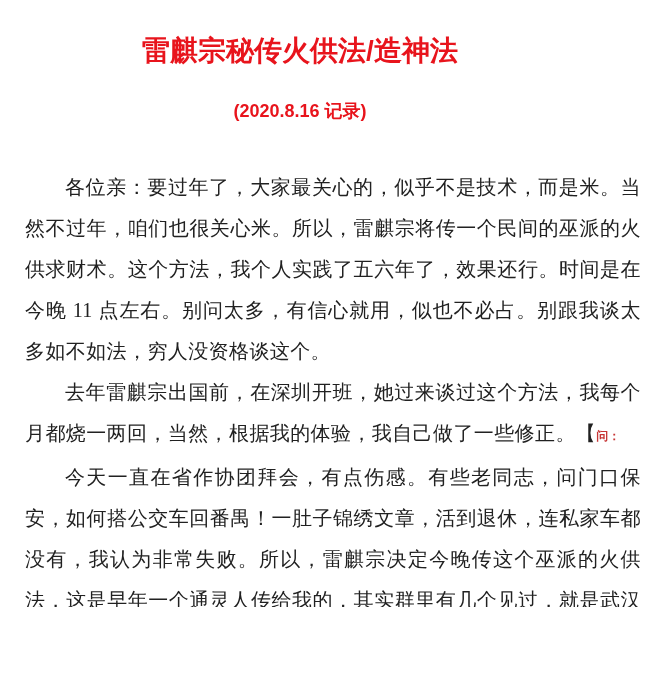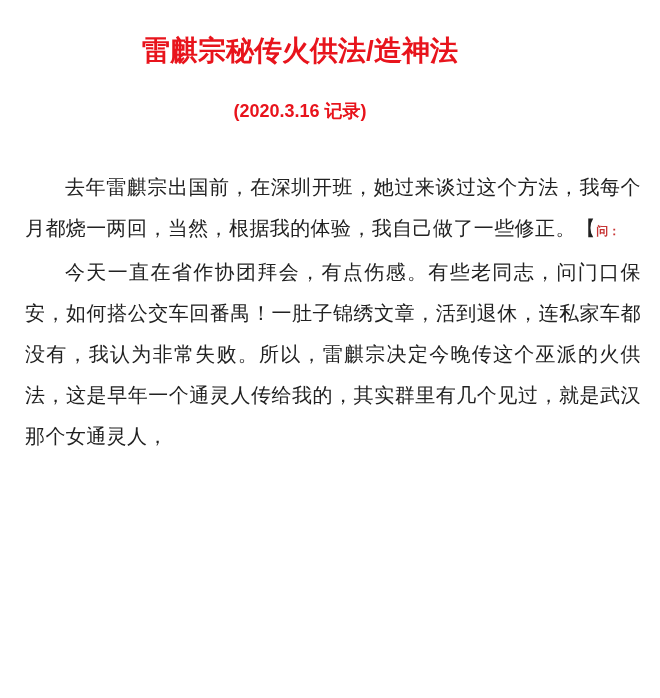--- a/index.html
+++ b/index.html
@@ -54,23 +54,24 @@
   .wm-red{color:#c3142d;}
   .wm-teal{color:#16aeb2;}
 </style>
 </head>
 <body>
 
 <div class="page">
 
   <h1 class="title">雷麒宗秘传火供法/造神法</h1>
 
-  <div class="subtitle">(2020.3.16 记录)</div>
+  <div class="subtitle">(2020.8.16 记录)</div>
 
   <div class="content">
+    <p>各位亲：要过年了，大家最关心的，似乎不是技术，而是米。当然不过年，咱们也很关心米。所以，雷麒宗将传一个民间的巫派的火供求财术。这个方法，我个人实践了五六年了，效果还行。时间是在今晚 11 点左右。别问太多，有信心就用，似也不必占。别跟我谈太多如不如法，穷人没资格谈这个。</p>
     <p><span>去年雷麒宗出国前，在深圳开班，她过来谈过这个方法，我每个月都烧一两回，当然，根据我的体验，我自己做了一些修正。【</span><span class="inline-note">问：</span></p>
     <p>今天一直在省作协团拜会，有点伤感。有些老同志，问门口保安，如何搭公交车回番禺！一肚子锦绣文章，活到退休，连私家车都没有，我认为非常失败。所以，雷麒宗决定今晚传这个巫派的火供法，这是早年一个通灵人传给我的，其实群里有几个见过，就是武汉那个女通灵人，</p>
   </div>
 
   <div class="footer-note">@雷麒宗开馆速成易术 武汉的？我老乡啊。答：@小票友 那个女的非常</div>
 
   <div class="watermark"><span class="wm-red">www.</span><span class="wm-teal">cms</span><span class="wm-red">zwz.com</span></div>
 
 </div>
 

